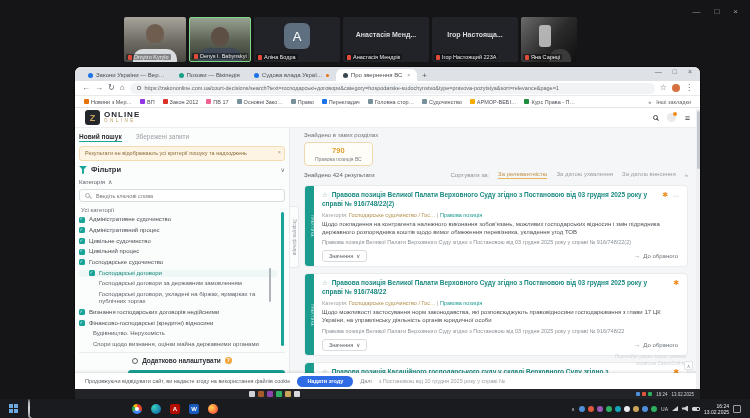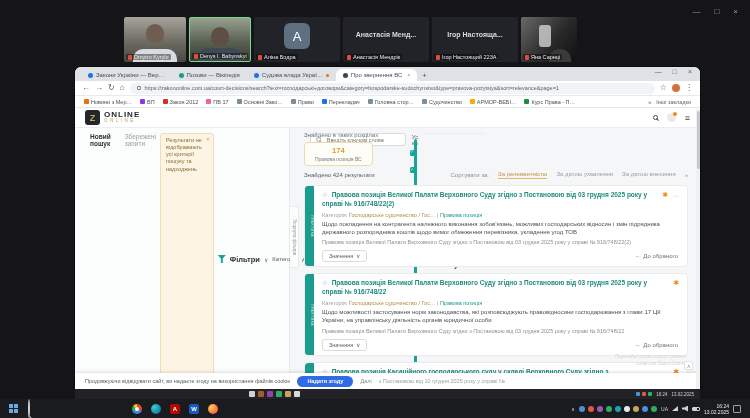--- a/index.html
+++ b/index.html
@@ -66,22 +66,22 @@
         display:flex;align-items:center;justify-content:center;}
   .brandtxt{line-height:1;}
   .brandname{font-size:8px;font-weight:bold;color:#23262b;letter-spacing:1px;}
   .brandsub{font-size:4.5px;color:#b99a5e;letter-spacing:2.5px;}
   .hdr-right{margin-left:auto;display:flex;align-items:center;gap:9px;color:#4b4f55;}
   .bellwrap{position:relative;width:9px;height:9px;border-radius:50%;background:#e8eaec;}
   .bellwrap::after{content:"";position:absolute;right:-1px;top:-1px;width:4px;height:4px;border-radius:50%;background:#f08c1e;}
   .hmenu{font-size:9px;color:#3c4043;}
 
   .content{flex:1;display:flex;min-height:0;position:relative;}
-  .sidebar{width:215px;background:#fbfcfc;border-right:1px solid #e8eaeb;padding:5px 15px 4px;display:flex;
-           flex-direction:row;gap:4px;position:relative;flex:0 0 auto;}
+  .sidebar{width:215px;background:#fbfcfc;border-right:1px solid #e8eaeb;padding:5px 4px 4px;display:flex;
+           flex-direction:column;gap:4px;position:relative;flex:0 0 auto;}
   .sbtabs{display:flex;gap:14px;font-size:6.5px;color:#9aa0a5;}
   .sbtab.active{color:#2c3136;font-weight:bold;border-bottom:1.5px solid #17a398;padding-bottom:1px;}
   .notice{position:relative;background:#fdf4e4;border:1px solid #f2ddb0;border-radius:3px;padding:3px 11px 3px 5px;
           font-size:5.5px;line-height:1.3;color:#8a6d3b;}
   .notice-x{position:absolute;right:3px;top:2px;color:#c0a070;font-size:6px;}
   .filtersrow{display:flex;align-items:center;gap:4px;font-size:7.5px;font-weight:bold;color:#2c3136;}
   .funnel{width:8px;height:8px;background:#17a398;clip-path:polygon(0 0,100% 0,62% 45%,62% 100%,38% 100%,38% 45%);}
   .filtersrow .chv{margin-left:auto;font-weight:normal;color:#6b7177;font-size:6px;}
   .catlabel{display:flex;align-items:center;gap:3px;font-size:6px;color:#5b6166;}
   .searchbox{height:13px;border:1px solid #d8dcdf;border-radius:3px;background:#fff;display:flex;align-items:center;
@@ -496,21 +496,21 @@
               <span>Шукати</span>
             </span>
           </div>
         </div>
 
         <div class="collapse-tab">Згорнути фільтри</div>
 
         <div class="main">
           <div class="note">Знайдено в таких розділах</div>
           <div class="countcard">
-            <div class="countnum">174</div>
+            <div class="countnum">790</div>
             <div class="countlabel">Правова позиція ВС</div>
           </div>
           <div class="resrow">
             <span>Знайдено 424 результати</span>
             <span class="sorts">
               <span class="sortlabel">Сортувати за:</span>
               <span style="display:flex;gap:9px;">
 
                   <span class="sort active">За релевантністю</span>
 

